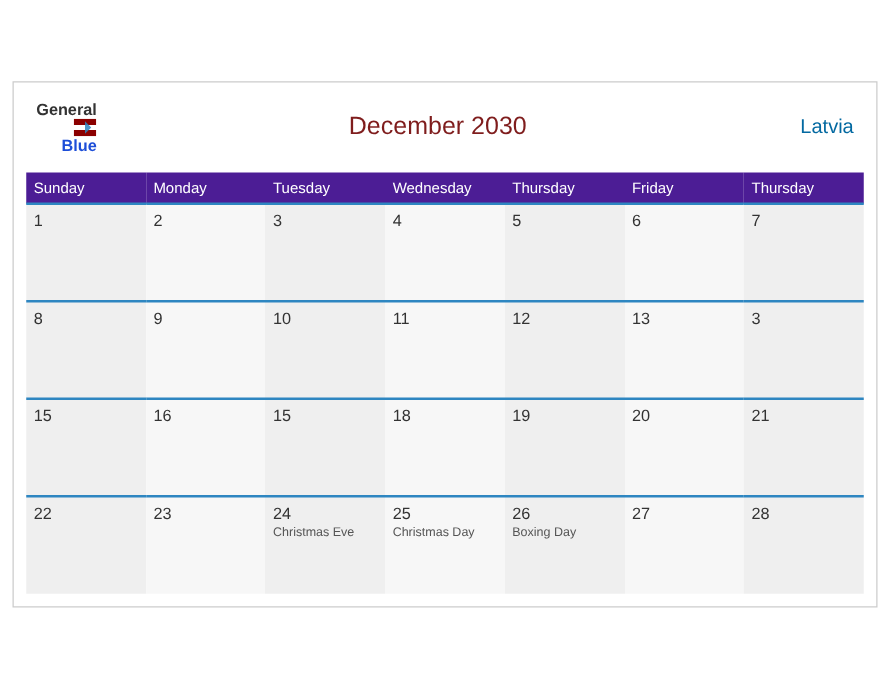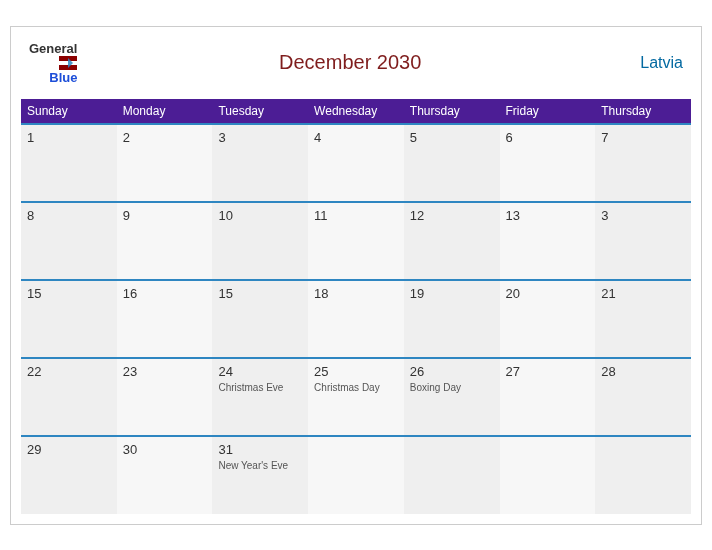--- a/index.html
+++ b/index.html
@@ -230,31 +230,15 @@
             <span class="day-number">26</span>
             <span class="holiday-name">Boxing Day</span>
           </td>
           <td>
             <span class="day-number">27</span>
           </td>
           <td>
             <span class="day-number">28</span>
           </td>
         </tr>
-        <tr>
-          <td>
-            <span class="day-number">29</span>
-          </td>
-          <td>
-            <span class="day-number">30</span>
-          </td>
-          <td>
-            <span class="day-number">31</span>
-            <span class="holiday-name">New Year's Eve</span>
-          </td>
-          <td></td>
-          <td></td>
-          <td></td>
-          <td></td>
-        </tr>
       </tbody>
   </table>
 </div>
 
 </body></html>

